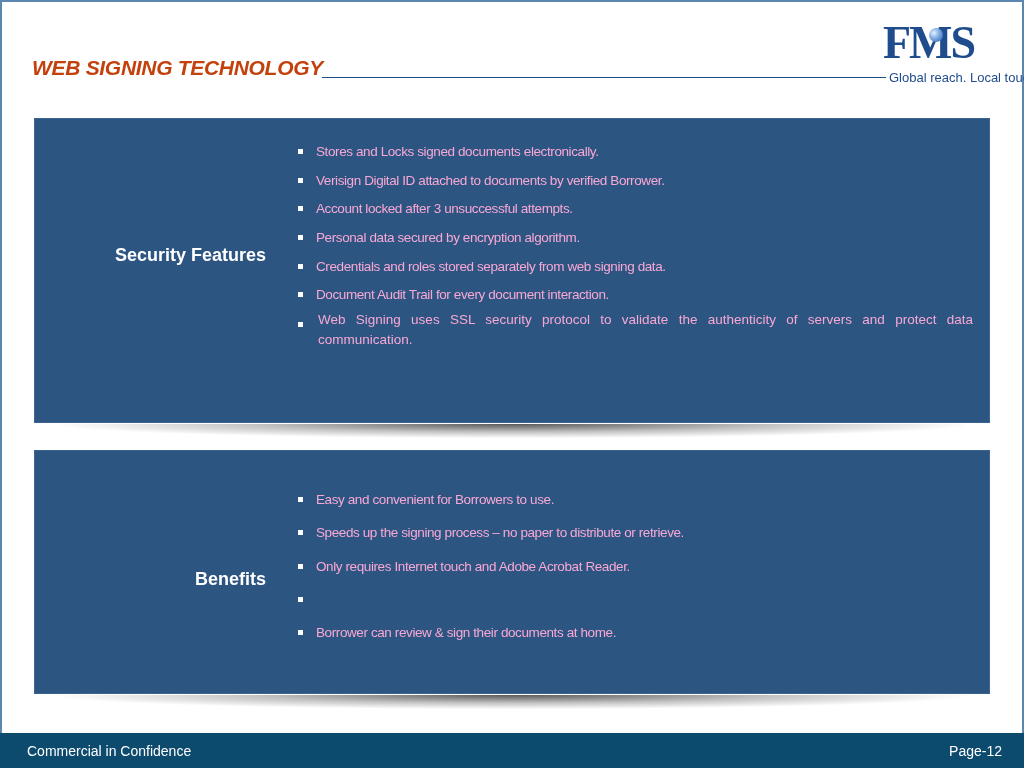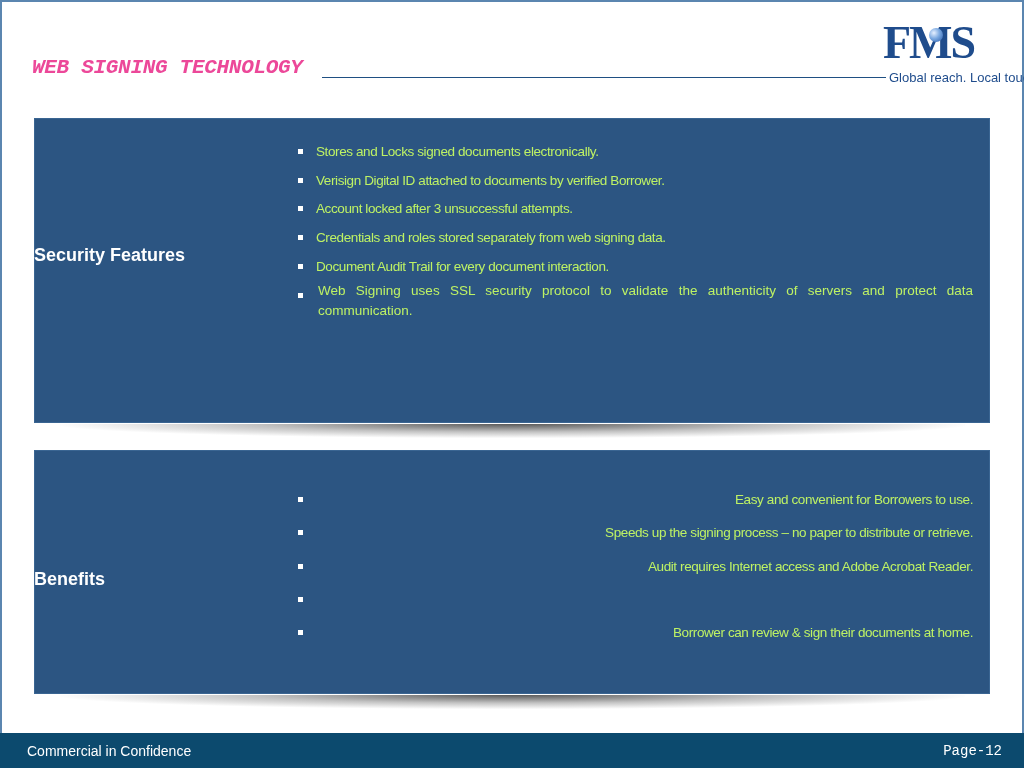--- a/index.html
+++ b/index.html
@@ -6,23 +6,23 @@
     html, body { width: 1024px; height: 768px; overflow: hidden; background: #ffffff; }
     body { font-family: "Liberation Sans", sans-serif; position: relative; }
 
     .slide-frame {
       position: absolute; left: 0; top: 0; width: 1024px; height: 768px;
       border: 2px solid #5b86b0; border-bottom: none;
     }
 
     .title {
       position: absolute; left: 32px; top: 56px;
-      font-family: Liberation Mono, monospace;
+      font-family: Liberation Sans, sans-serif;
       font-size: 21px; font-weight: bold; font-style: italic;
-      color: #ec4899; letter-spacing: -0.3px;
+      color: #c2410c; letter-spacing: -0.3px;
     }
     .title-rule {
       position: absolute; left: 322px; top: 77px; width: 564px; height: 1px;
       background: #1f4f82;
     }
 
     .logo {
       position: absolute; left: 881px; top: 22px; width: 104px; height: 62px;
     }
     .logo-text {
@@ -41,32 +41,32 @@
     }
 
     .panel {
       position: absolute; left: 34px; width: 956px; background: #2c5582;
       box-shadow: inset 0 0 0 1px #3a6592;
     }
     .panel.security { top: 118px; height: 305px; }
     .panel.benefits { top: 450px; height: 244px; }
 
     .panel-label {
-      position: absolute; left: 0; width: 232px; text-align: left;
+      position: absolute; left: 0; width: 232px; text-align: right;
       color: #ffffff; font-weight: bold; font-size: 18px;
     }
     .panel.security .panel-label { top: 127px; }
     .panel.benefits .panel-label { top: 119px; }
 
     .bullets { position: absolute; left: 264px; right: 17px; list-style: none; }
     .panel.security .bullets { top: 24px; }
-    .panel.benefits .bullets { top: 40px; text-align: right; }
+    .panel.benefits .bullets { top: 40px; }
 
     .bullet {
-      position: relative; padding-left: 18px; color: #bef264;
+      position: relative; padding-left: 18px; color: #f9a8d4;
       font-size: 13.5px; letter-spacing: -0.4px; white-space: nowrap;
     }
     .panel.security .bullet { height: 28.7px; line-height: 20px; }
     .panel.benefits .bullet { height: 33.3px; line-height: 20px; }
     .bullet.wrap { white-space: normal; text-align: justify; line-height: 29px; height: auto; letter-spacing: 0; padding-left: 20px; margin-top: -4px; }
     .bullet-marker {
       position: absolute; left: 0; top: 7px; width: 5px; height: 5px; background: #ffffff;
     }
     .bullet.wrap .bullet-marker { top: 12px; }
 
@@ -77,21 +77,21 @@
     .shadow.s1 { top: 424px; }
     .shadow.s2 { top: 695px; }
 
     .footer {
       position: absolute; left: 0; top: 733px; width: 1024px; height: 35px;
       background: #0c4a6e; color: #ffffff; font-size: 14px;
     }
     .footer span { position: absolute; top: 10px; }
     .footer .f-left { left: 27px; }
     .footer .f-center { left: 482px; margin-top: 23px; }
-    .footer .f-right { right: 22px; font-family: Liberation Mono, monospace; }
+    .footer .f-right { right: 22px; }
   </style>
 </head>
 <body>
 
 <div class="slide-frame"></div>
 
 <div class="title">WEB SIGNING TECHNOLOGY</div>
 <div class="title-rule"></div>
 
 <div class="logo">
@@ -99,33 +99,34 @@
   <span class="logo-globe"></span>
   <span class="logo-tagline">Global reach. Local touch.</span>
 </div>
 
 <div class="panel security">
   <div class="panel-label">Security Features</div>
   <ul class="bullets">
     <li class="bullet"><span class="bullet-marker"></span><span>Stores and Locks signed documents electronically.</span></li>
     <li class="bullet"><span class="bullet-marker"></span><span>Verisign Digital ID attached to documents by verified Borrower.</span></li>
     <li class="bullet"><span class="bullet-marker"></span><span>Account locked after 3 unsuccessful attempts.</span></li>
+    <li class="bullet"><span class="bullet-marker"></span><span>Personal data secured by encryption algorithm.</span></li>
     <li class="bullet"><span class="bullet-marker"></span><span>Credentials and roles stored separately from web signing data.</span></li>
     <li class="bullet"><span class="bullet-marker"></span><span>Document Audit Trail for every document interaction.</span></li>
     <li class="bullet wrap"><span class="bullet-marker"></span><span>Web Signing uses SSL security protocol to validate the authenticity of servers and protect data communication.</span></li>
   </ul>
 </div>
 <div class="shadow s1"></div>
 
 <div class="panel benefits">
   <div class="panel-label">Benefits</div>
   <ul class="bullets">
     <li class="bullet"><span class="bullet-marker"></span><span>Easy and convenient for Borrowers to use.</span></li>
     <li class="bullet"><span class="bullet-marker"></span><span>Speeds up the signing process – no paper to distribute or retrieve.</span></li>
-    <li class="bullet"><span class="bullet-marker"></span><span>Audit requires Internet access and Adobe Acrobat Reader.</span></li>
+    <li class="bullet"><span class="bullet-marker"></span><span>Only requires Internet touch and Adobe Acrobat Reader.</span></li>
     <li class="bullet"><span class="bullet-marker"></span></li>
     <li class="bullet"><span class="bullet-marker"></span><span>Borrower can review &amp; sign their documents at home.</span></li>
   </ul>
 </div>
 <div class="shadow s2"></div>
 
 <div class="footer">
   <span class="f-left">Commercial in Confidence</span>
   <span class="f-center">June 2013</span>
   <span class="f-right">Page-12</span>

